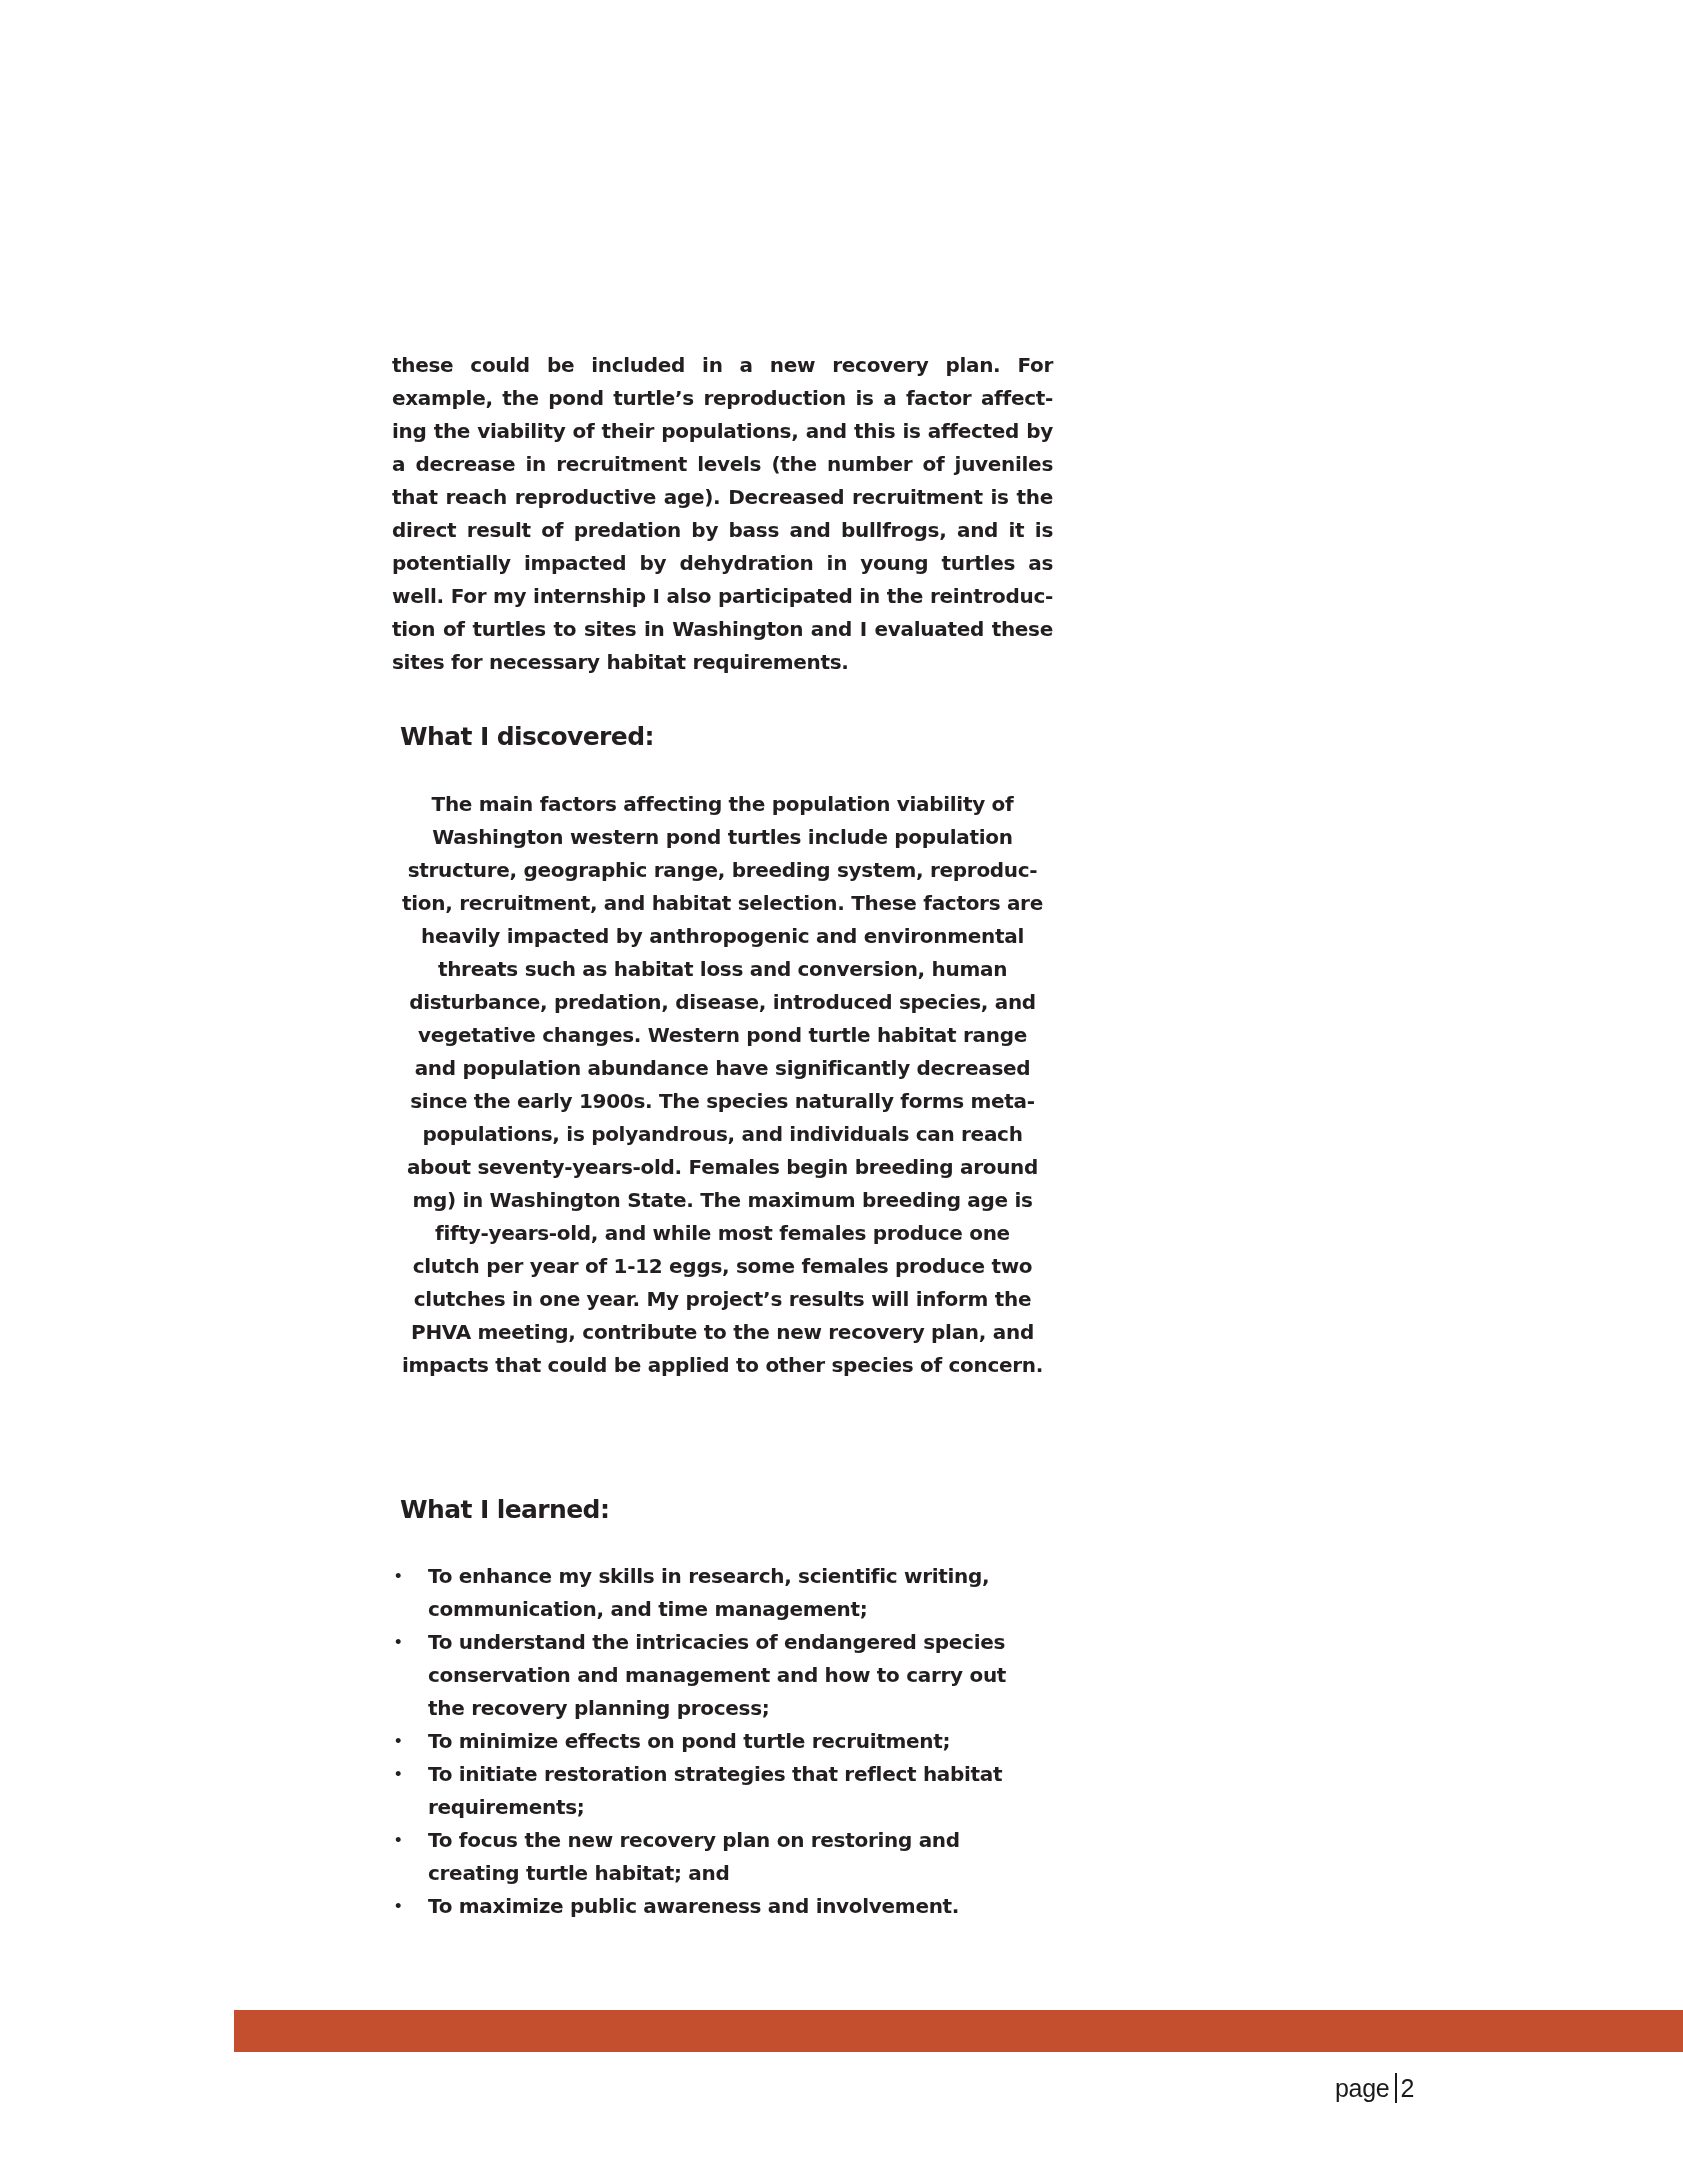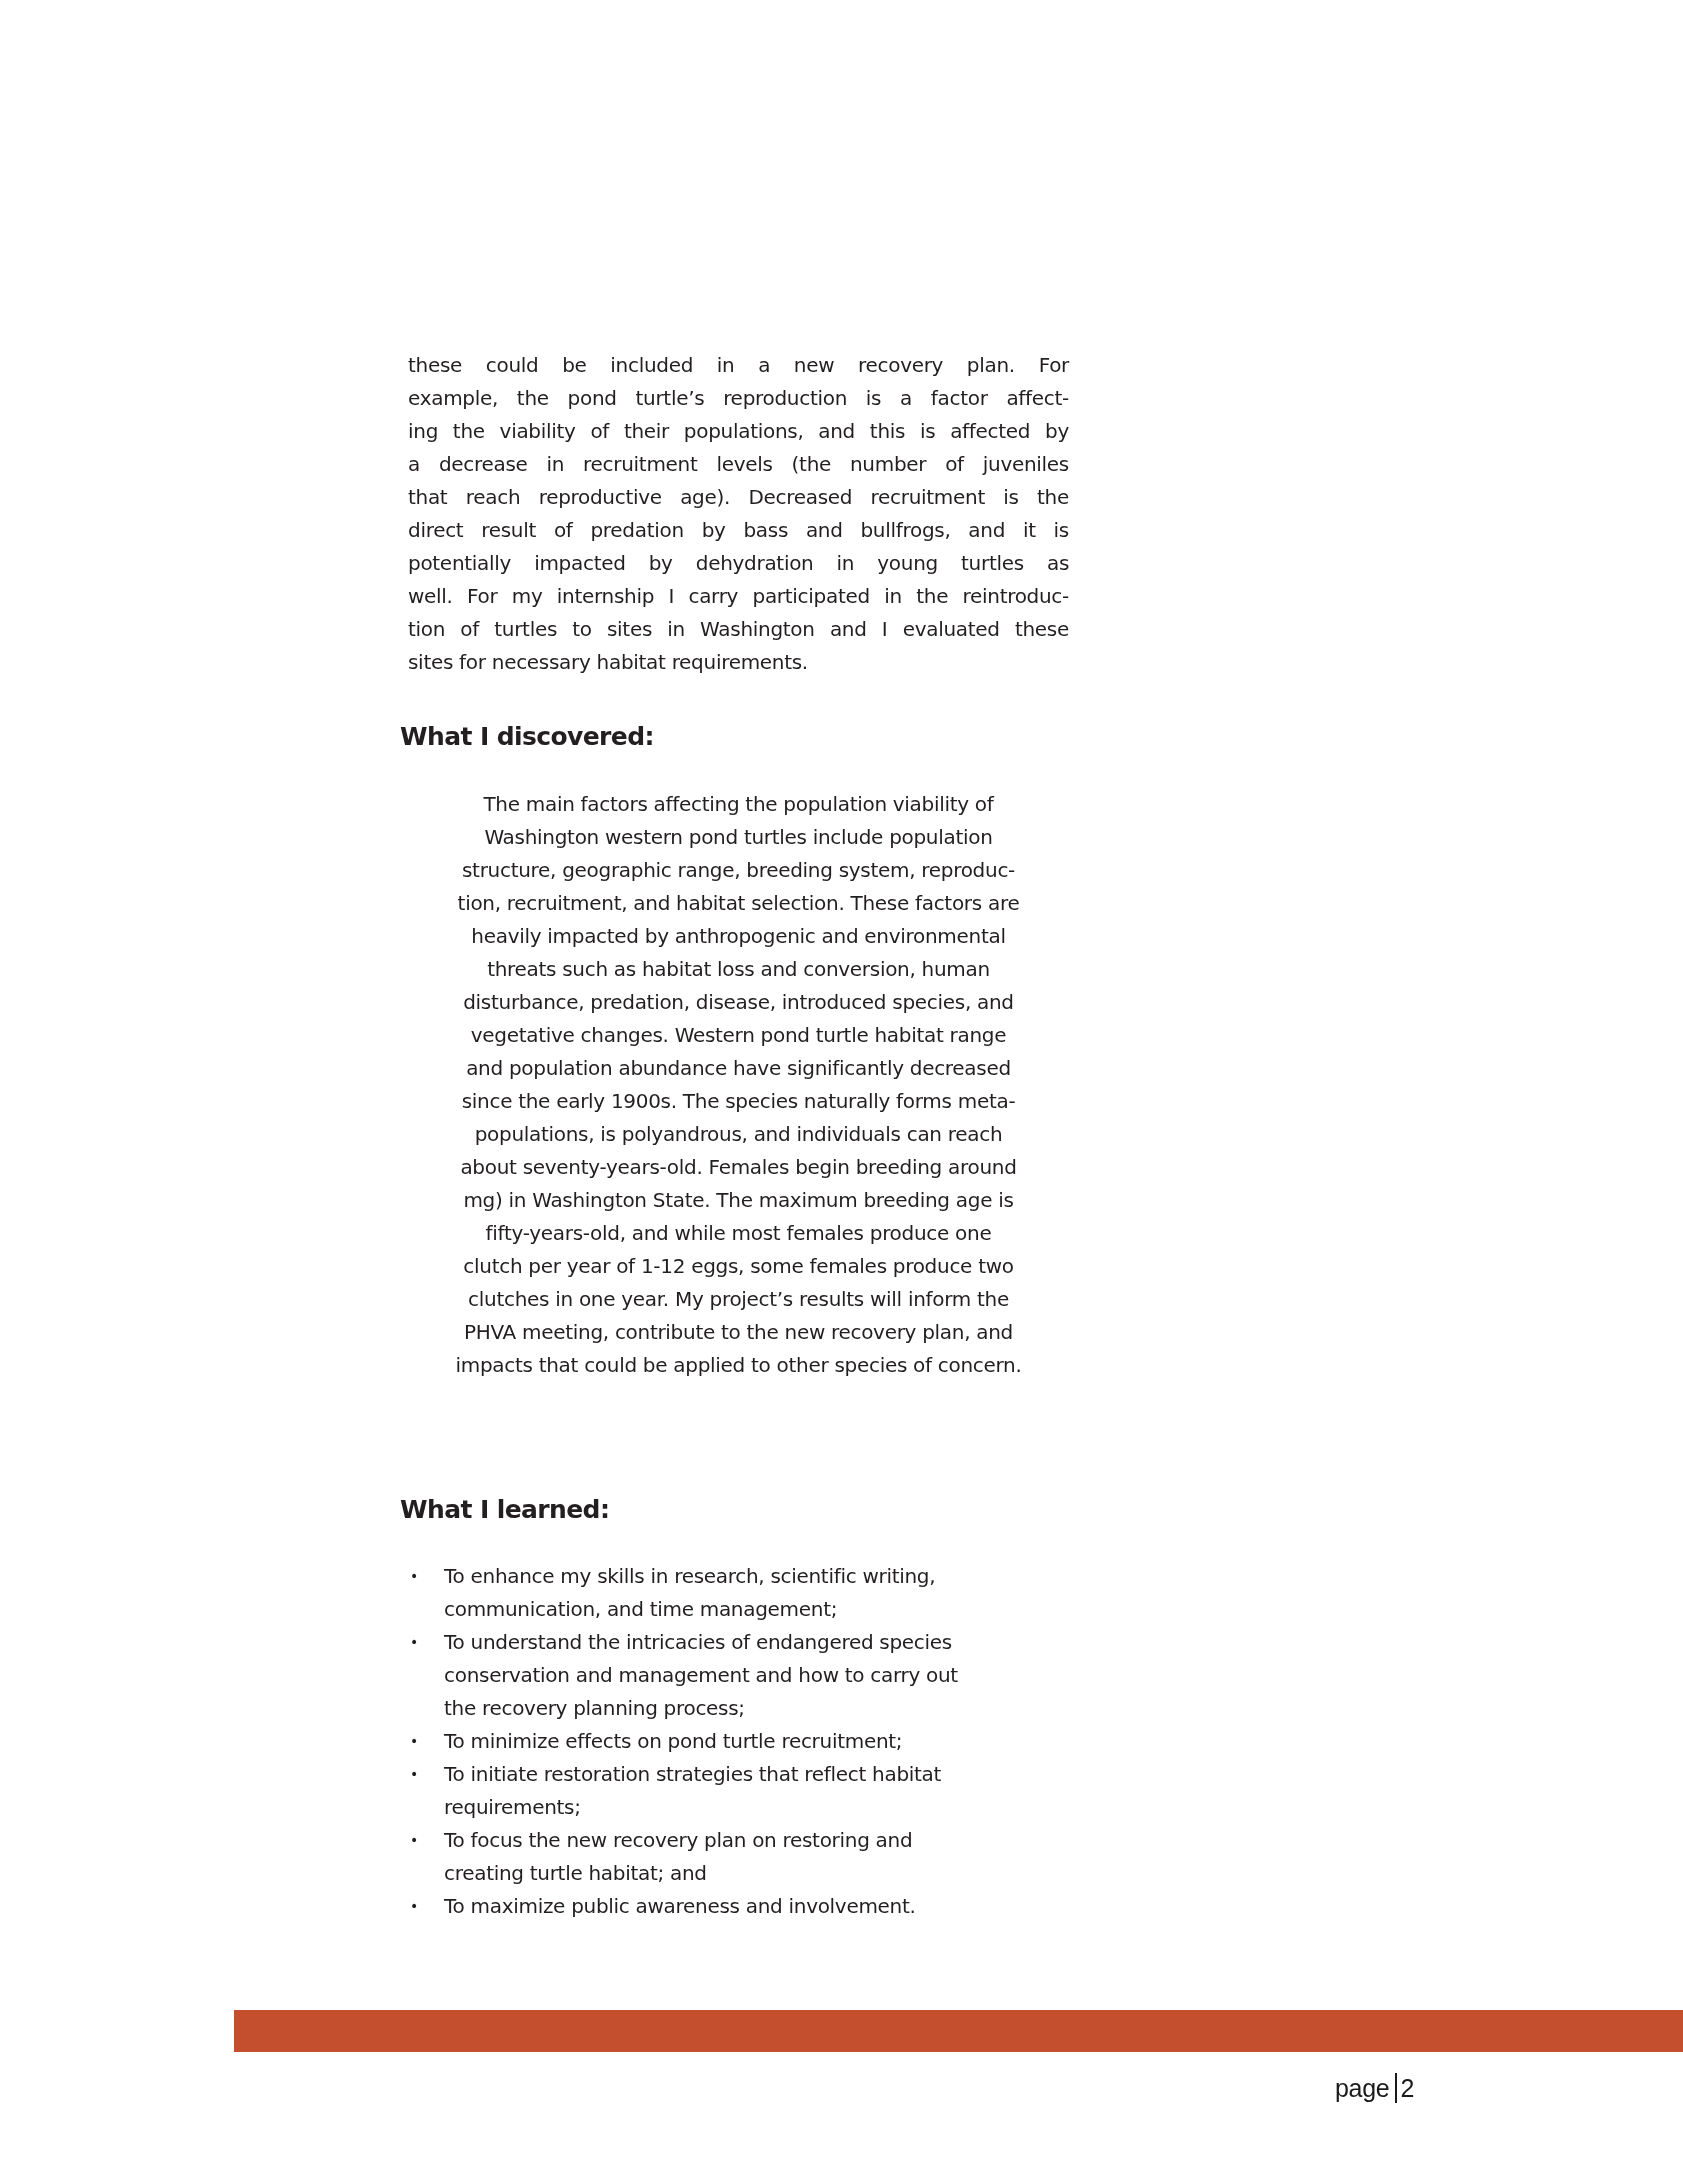--- a/index.html
+++ b/index.html
@@ -2,21 +2,21 @@
 <html><head>
   <meta charset="utf-8">
   <style>
     html, body { margin: 0; padding: 0; background: #ffffff; }
     body {
       width: 1683px; height: 2179px; position: relative; overflow: hidden;
       font-family: "DejaVu Sans", "Liberation Sans", sans-serif;
       color: #231f20;
     }
     .column {
-      position: absolute; left: 408px; width: 661px;
+      position: absolute; left: 392px; width: 661px; font-weight: bold;
     }
     .body-text {
       font-size: 20px; line-height: 33px; letter-spacing: -0.3px;
     }
     .line { display: block; white-space: nowrap; }
     .justified .line { text-align: justify; text-align-last: justify; white-space: normal; }
     .justified .line.last { text-align-last: left; }
     #para1 { top: 349px; }
     #heading1 { top: 720px; }
     #para2 { top: 788px; text-align: center; }
@@ -53,21 +53,21 @@
 <body>
 
 <div id="para1" class="column body-text justified">
   <span class="line">these could be included in a new recovery plan. For</span>
   <span class="line">example, the pond turtle’s reproduction is a factor affect-</span>
   <span class="line">ing the viability of their populations, and this is affected by</span>
   <span class="line">a decrease in recruitment levels (the number of juveniles</span>
   <span class="line">that reach reproductive age). Decreased recruitment is the</span>
   <span class="line">direct result of predation by bass and bullfrogs, and it is</span>
   <span class="line">potentially impacted by dehydration in young turtles as</span>
-  <span class="line">well. For my internship I carry participated in the reintroduc-</span>
+  <span class="line">well. For my internship I also participated in the reintroduc-</span>
   <span class="line">tion of turtles to sites in Washington and I evaluated these</span>
   <span class="line last">sites for necessary habitat requirements.</span>
 </div>
 
 <div id="heading1" class="heading">What I discovered:</div>
 
 <div id="para2" class="column body-text">
   <span class="line">The main factors affecting the population viability of</span>
   <span class="line">Washington western pond turtles include population</span>
   <span class="line">structure, geographic range, breeding system, reproduc-</span>

